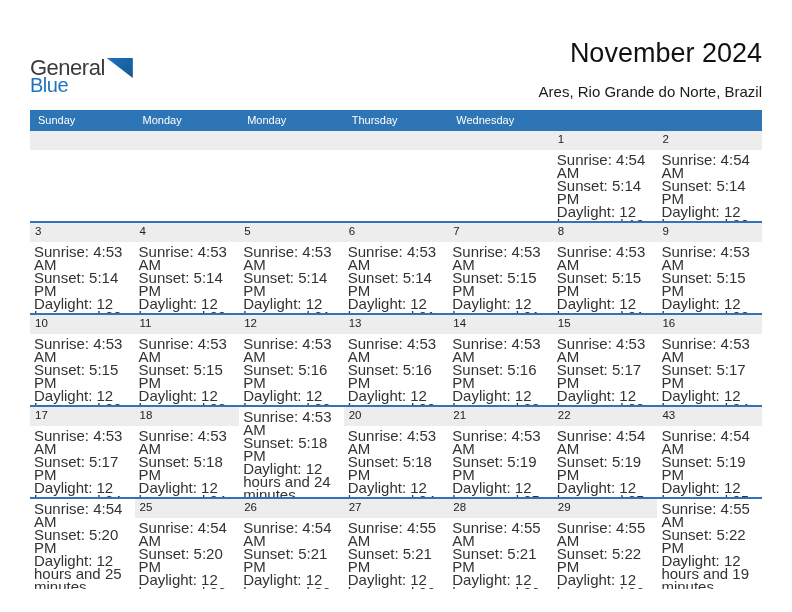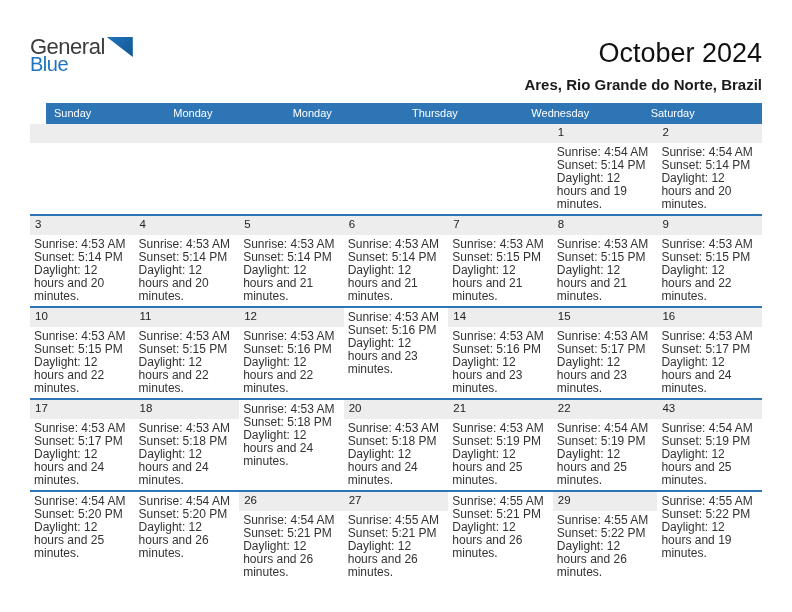--- a/index.html
+++ b/index.html
@@ -13,97 +13,95 @@
   }
   .page { width: 792px; height: 612px; }
 
   
   .top {
     display: flex;
     justify-content: space-between;
     align-items: flex-start;
     padding: 36px 30px 0 30px;
   }
-  .logo { line-height: 1; }
+  .logo { line-height: 1; margin-top: 21px; }
   .logo-top { display: flex; align-items: flex-start; }
   .logo-general {
     font-size: 22px; letter-spacing: -0.5px;
     color: #3b3b3b; font-weight: 400;
   }
   .logo-tri {
     width: 26px; height: 20px; margin-left: 2px; margin-top: 1px;
     background: linear-gradient(135deg, var(--logo-blue, #1E73BE) 0%, #15578f 100%);
     clip-path: polygon(0 0, 100% 0, 100% 100%);
   }
   .logo-blue-txt {
     color: var(--logo-blue, #1E73BE);
     font-size: 20px; letter-spacing: -0.5px;
     text-align: left; margin-top: -4px; padding-right: 3px;
   }
   .titles { text-align: right; padding-top: 2px; }
   .title { font-size: 27px; color: #111; font-weight: 400; letter-spacing: 0; }
-  .subtitle { font-size: 15px; color: #1a1a1a; font-weight: 700; margin-top: 7px; }
+  .subtitle { font-size: 15px; color: #1a1a1a; font-weight: 400; margin-top: 14px; }
 
   
   .calendar { width: 732px; margin: 10px auto 0 auto; }
   .dow-row {
-    display: grid; grid-template-columns: repeat(6, 1fr);
+    display: grid; grid-template-columns: repeat(7, 1fr);
     background: var(--header-bg, #2E75B6);
     height: 21px;
-    margin-left: 16px;
   }
   .dow-cell {
     color: #ffffff; font-size: 11px; font-weight: 400;
     padding: 4px 0 0 8px;
     overflow: hidden; white-space: nowrap;
   }
   .week-row {
     display: grid; grid-template-columns: repeat(7, 1fr);
     height: 90px;
   }
   .week-row.divided { border-top: 2px solid var(--week-divider, #2E75B6); height: 92px; }
   .day-cell { overflow: hidden; }
   .num-band {
     background: var(--day-band-bg, #EDEDED);
     height: 19px;
     padding: 2px 0 0 5px;
     font-size: 11.5px; color: #222;
   }
   .details {
     padding: 3px 4px 0 4px;
-    font-size: 12px; line-height: 13px; color: #333;
+    font-size: 15px; line-height: 13px; color: #333;
   }
   .details div { margin: 0; }
 </style>
 </head>
 <body>
 
 <div class="page">
   <div class="top">
     <div class="logo">
       <div class="logo-top">
         <span class="logo-general">General</span>
         <span class="logo-tri"></span>
       </div>
       <div class="logo-blue-txt">Blue</div>
     </div>
     <div class="titles">
-      <div class="title">October 2024</div>
+      <div class="title">November 2024</div>
       <div class="subtitle">Ares, Rio Grande do Norte, Brazil</div>
     </div>
   </div>
 
   <div class="calendar">
     <div class="dow-row">
         <div class="dow-cell">Sunday</div>
         <div class="dow-cell">Monday</div>
         <div class="dow-cell">Monday</div>
         <div class="dow-cell">Thursday</div>
         <div class="dow-cell">Wednesday</div>
-        <div class="dow-cell">Saturday</div>
       </div>
     <div>
         <div class="week-row">
           <div class="day-cell">
             <div class="num-band"></div>
           </div>
           <div class="day-cell">
             <div class="num-band"></div>
           </div>
           <div class="day-cell">
@@ -209,20 +207,21 @@
           </div>
           <div class="day-cell">
             <div class="num-band"><span>12</span></div>
             <div class="details">
               <div>Sunrise: 4:53 AM</div>
               <div>Sunset: 5:16 PM</div>
               <div>Daylight: 12 hours and 22 minutes.</div>
             </div>
           </div>
           <div class="day-cell">
+            <div class="num-band"><span>13</span></div>
             <div class="details">
               <div>Sunrise: 4:53 AM</div>
               <div>Sunset: 5:16 PM</div>
               <div>Daylight: 12 hours and 23 minutes.</div>
             </div>
           </div>
           <div class="day-cell">
             <div class="num-band"><span>14</span></div>
             <div class="details">
               <div>Sunrise: 4:53 AM</div>
@@ -306,20 +305,21 @@
         </div>
         <div class="week-row divided">
           <div class="day-cell">
             <div class="details">
               <div>Sunrise: 4:54 AM</div>
               <div>Sunset: 5:20 PM</div>
               <div>Daylight: 12 hours and 25 minutes.</div>
             </div>
           </div>
           <div class="day-cell">
+            <div class="num-band"><span>25</span></div>
             <div class="details">
               <div>Sunrise: 4:54 AM</div>
               <div>Sunset: 5:20 PM</div>
               <div>Daylight: 12 hours and 26 minutes.</div>
             </div>
           </div>
           <div class="day-cell">
             <div class="num-band"><span>26</span></div>
             <div class="details">
               <div>Sunrise: 4:54 AM</div>
@@ -329,20 +329,21 @@
           </div>
           <div class="day-cell">
             <div class="num-band"><span>27</span></div>
             <div class="details">
               <div>Sunrise: 4:55 AM</div>
               <div>Sunset: 5:21 PM</div>
               <div>Daylight: 12 hours and 26 minutes.</div>
             </div>
           </div>
           <div class="day-cell">
+            <div class="num-band"><span>28</span></div>
             <div class="details">
               <div>Sunrise: 4:55 AM</div>
               <div>Sunset: 5:21 PM</div>
               <div>Daylight: 12 hours and 26 minutes.</div>
             </div>
           </div>
           <div class="day-cell">
             <div class="num-band"><span>29</span></div>
             <div class="details">
               <div>Sunrise: 4:55 AM</div>

